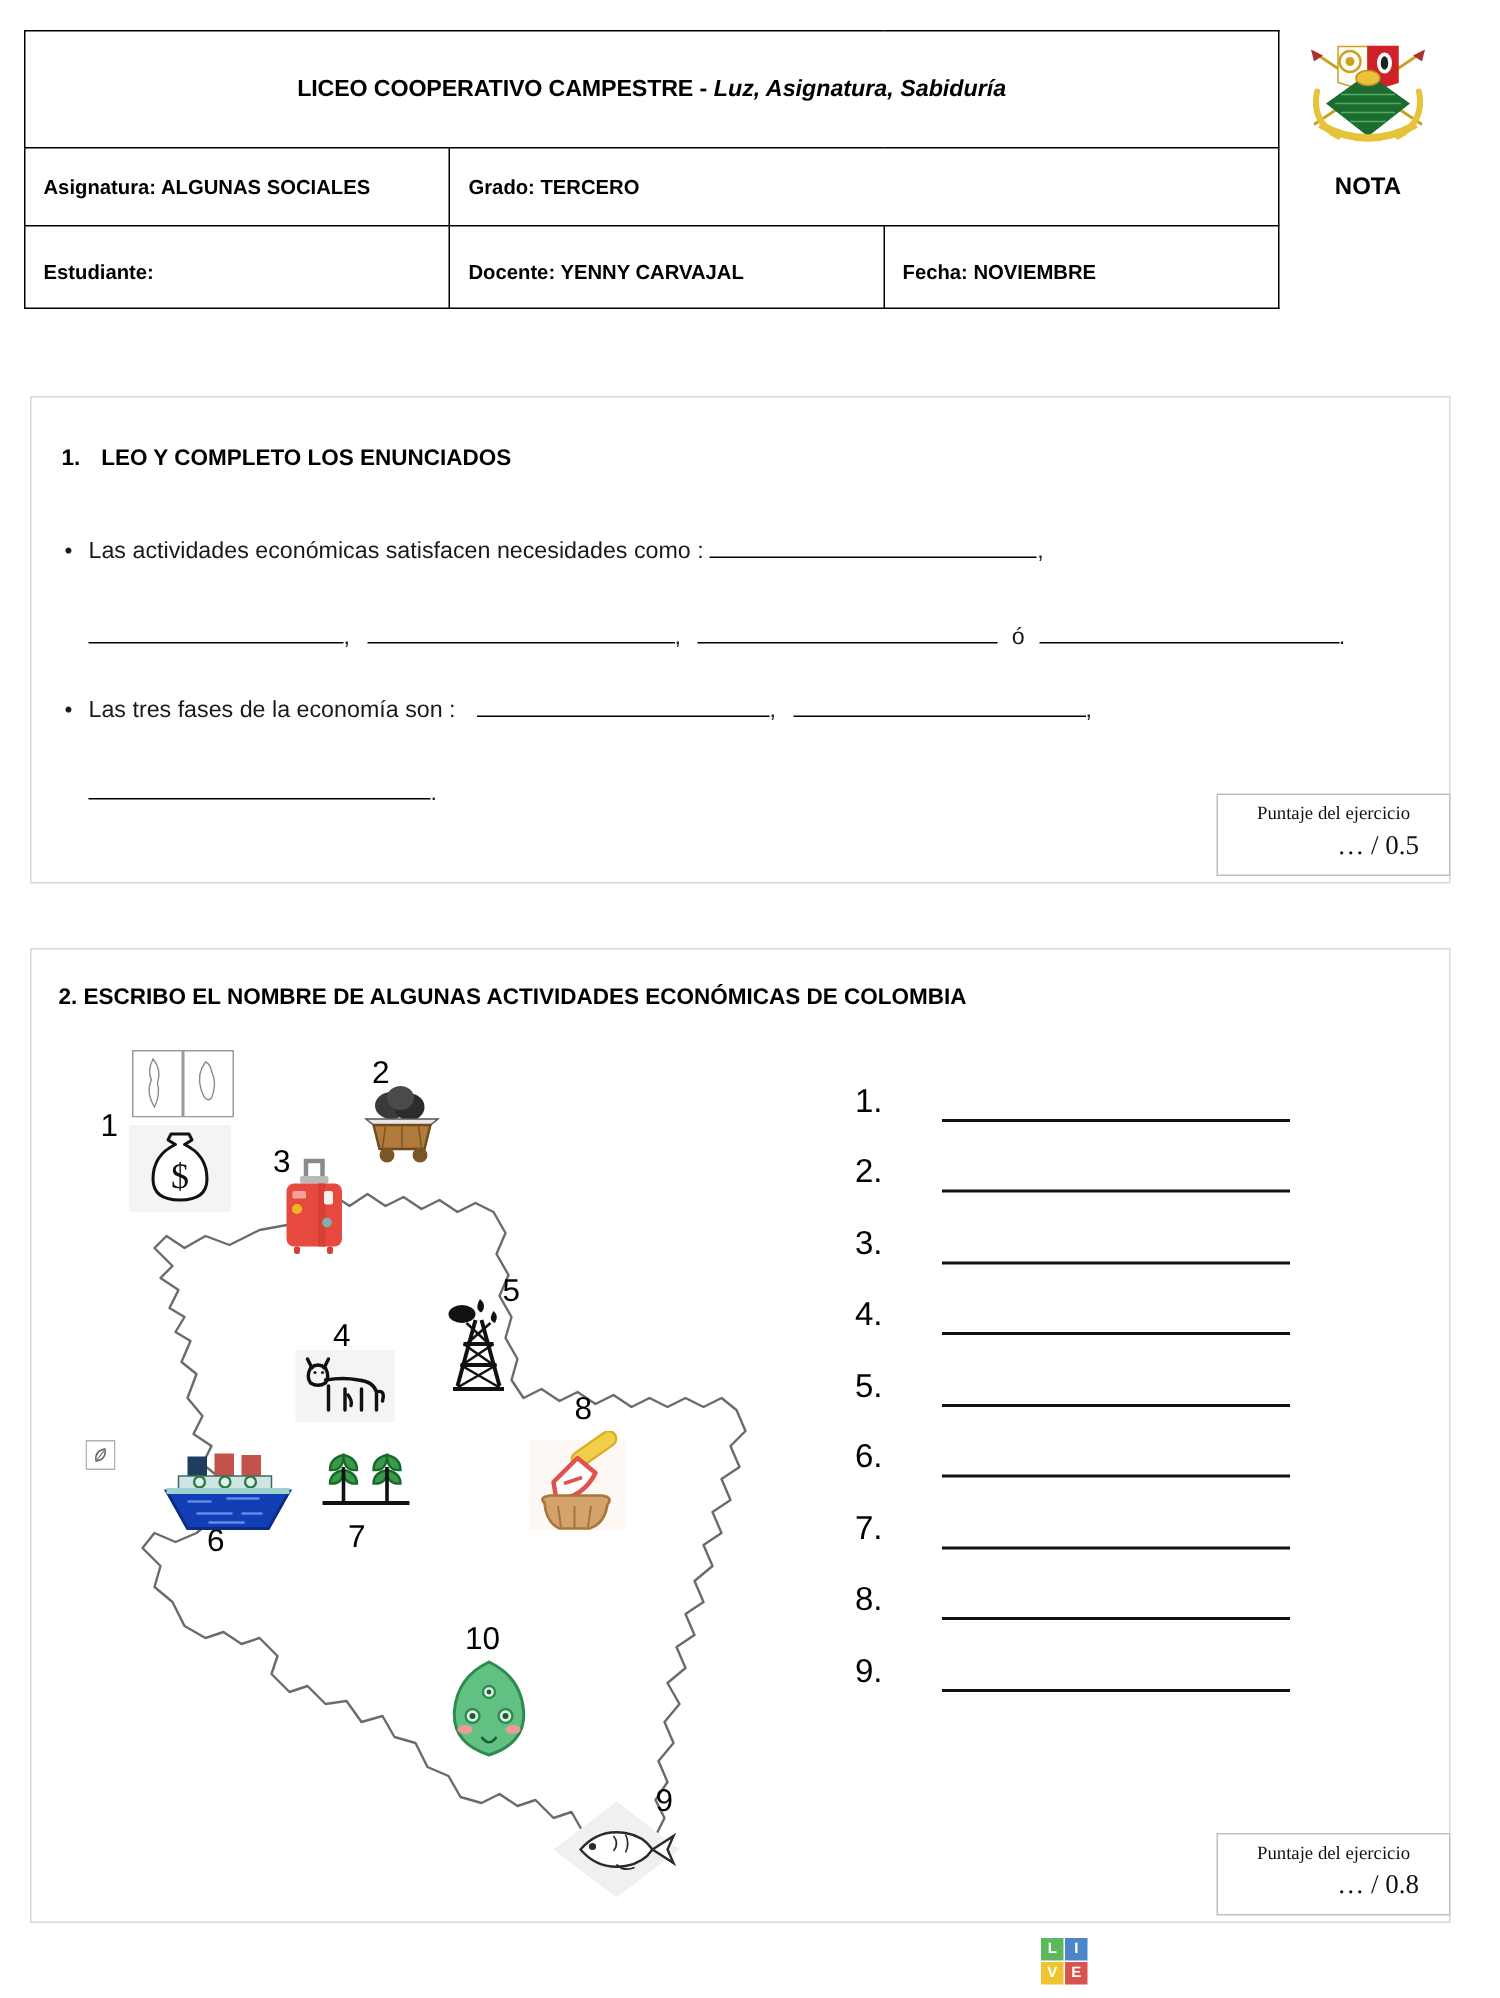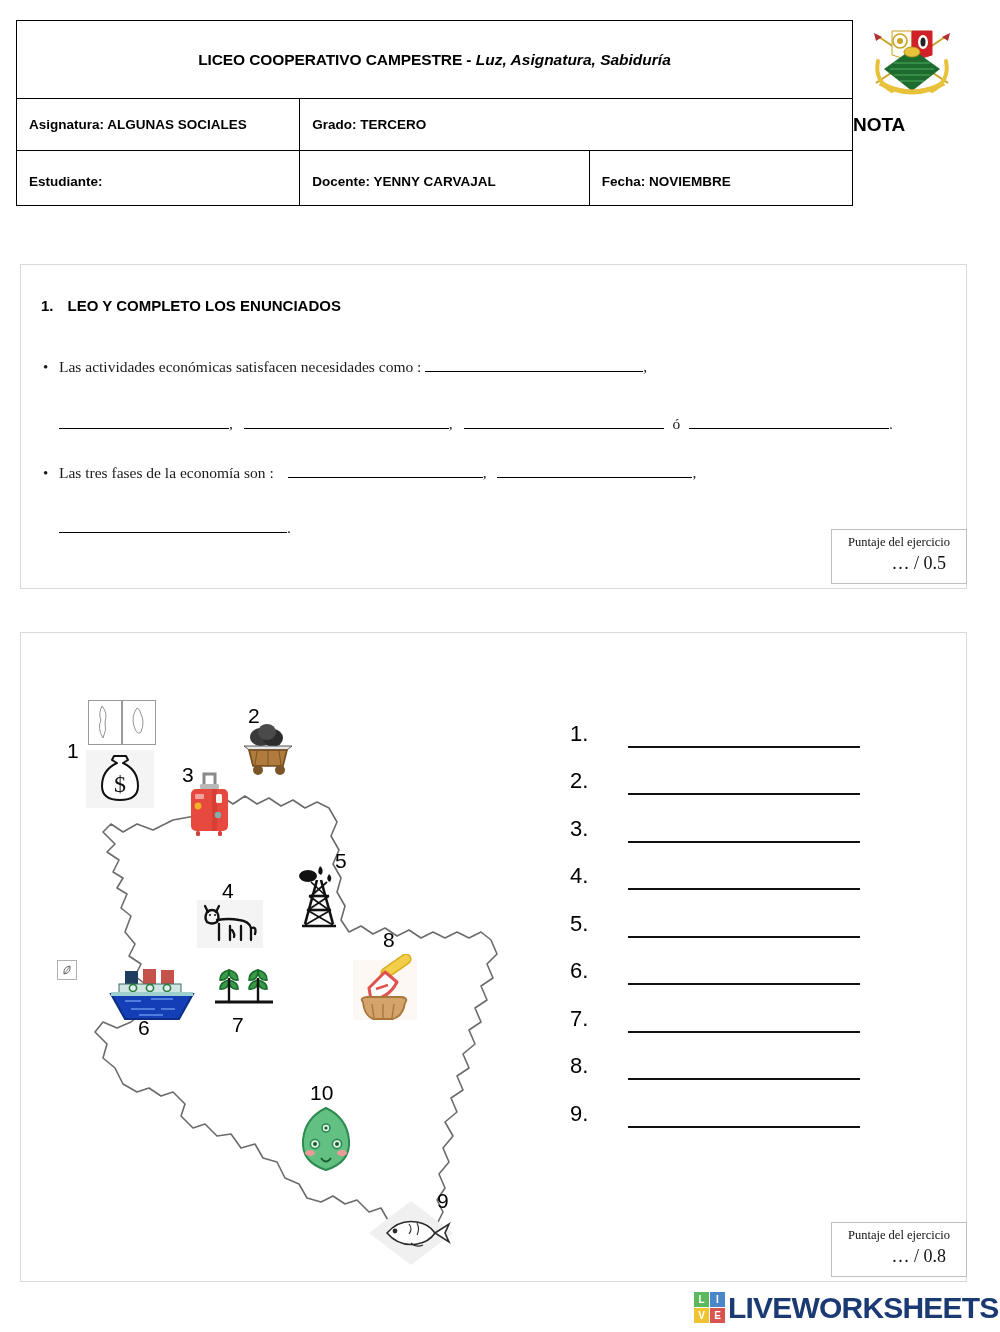--- a/index.html
+++ b/index.html
@@ -43,22 +43,23 @@
     font-size: 15.5px;
   }
   .crest-cell {
     width: 118px;
     border: none !important;
     text-align: center;
     vertical-align: middle;
   }
   .nota-cell {
     width: 118px;
-    font-weight: bold;
-    font-size: 19px;
+    text-align: center;
+    font-weight: bold;
+    font-size: 16px;
     border-left: 1.6px solid #000 !important;
     border-top: none !important;
     border-right: none !important;
     border-bottom: none !important;
   }
   .nota-blank {
     border: none !important;
   }
   .field-cell {
     height: 52px;
@@ -103,40 +104,39 @@
   }
   #ex1 .ex-heading { left: 20px; top: 32px; }
   #ex1 .ex-heading .num { margin-right: 14px; }
   #ex2 .ex-heading { left: 18px; top: 23px; }
 
   .bullet-row {
     position: absolute;
     font-size: 15.5px;
     color: #1a1a1a;
     white-space: nowrap;
-    font-family: Liberation Serif, serif;
   }
   .bullet-dot {
     display: inline-block;
     width: 16px;
     font-size: 15px;
   }
   .blank {
     display: inline-block;
     border-bottom: 1.6px solid #000;
     vertical-align: baseline;
     height: 1.05em;
   }
 
   
   .score-box {
     position: absolute;
     border: 1px solid #bfbfbf;
     background: #fff;
-    width: 136px;
+    width: 156px;
     height: 55px;
   }
   .score-label {
     font-family: "Liberation Serif", serif;
     font-size: 12.5px;
     text-align: center;
     padding-top: 5px;
     color: #111;
   }
   .score-value {
@@ -315,20 +315,21 @@
     <span class="blank" style="width:228px"></span><span>.</span>
   </div>
 
   <div class="score-box" style="right:-1px; bottom:4px;">
     <div class="score-label">Puntaje del ejercicio</div>
     <div class="score-value">…  / 0.5</div>
   </div>
 </div>
 
 <div class="exercise-box" id="ex2">
+  <div class="ex-heading">2. ESCRIBO EL NOMBRE DE ALGUNAS ACTIVIDADES ECONÓMICAS DE COLOMBIA</div>
 
   <div class="score-box" style="right:-1px; bottom:4px;">
     <div class="score-label">Puntaje del ejercicio</div>
     <div class="score-value">…  / 0.8</div>
   </div>
 </div>
 
 <div class="map-area">
   <svg class="map-svg" width="490" height="580" viewBox="0 0 490 580">
     <path d="M168 110 L150 124 L128 128 L108 138 L92 132 L78 140 L66 132 L58 140 L70 152
@@ -570,14 +571,13 @@
   </div>
 </div>
 
 <div class="lw-logo">
   <div class="lw-tiles">
     <span class="lw-tile" style="background:#5cb85c">L</span>
     <span class="lw-tile" style="background:#4a86c8">I</span>
     <span class="lw-tile" style="background:#f0c330">V</span>
     <span class="lw-tile" style="background:#d9534f">E</span>
   </div>
-  <span class="lw-word">LIVEWORKSHEETS</span>
 </div>
 
 </body></html>

